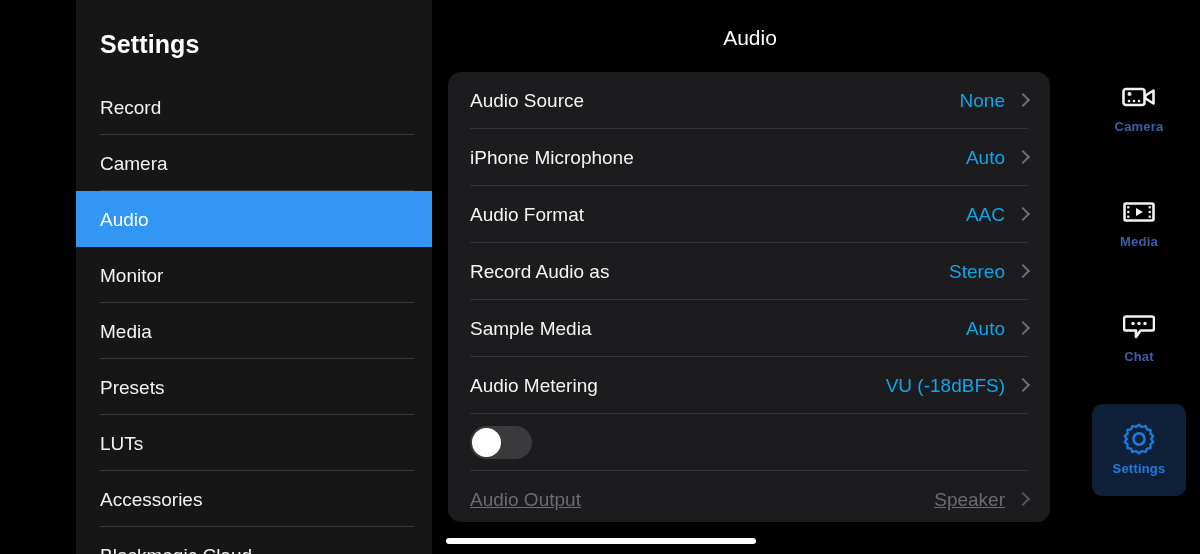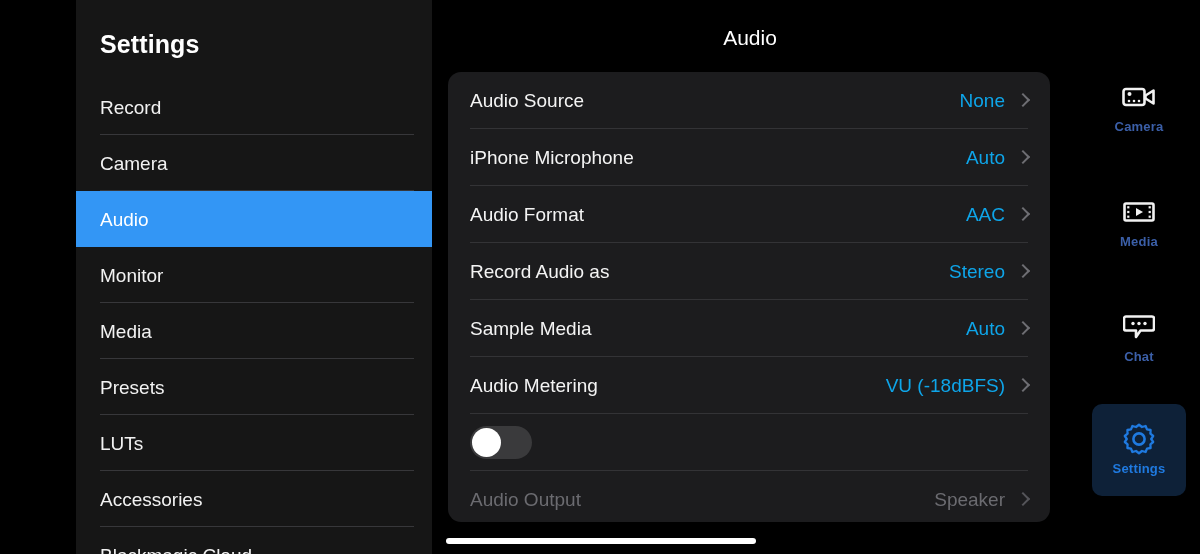--- a/index.html
+++ b/index.html
@@ -90,21 +90,21 @@
     position:relative; flex:0 0 auto;
   }
   .chev::before {
     content:""; position:absolute;
     left:1px; top:3px;
     width:8px; height:8px;
     border-right:2.4px solid #6e6e73;
     border-top:2.4px solid #6e6e73;
     transform:rotate(45deg);
   }
-  .row.disabled .name, .row.disabled .value { color:#6b6b70; }
+  .row.disabled .name, .row.disabled .value { color:#6b6b70;text-decoration:underline; }
   .row.disabled .chev::before { border-color:#55555a; }
 
   
   .toggle {
     width:62px; height:33px;
     border-radius:17px;
     background:#3a3a3c;
     position:relative;
     flex:0 0 auto;
   }

